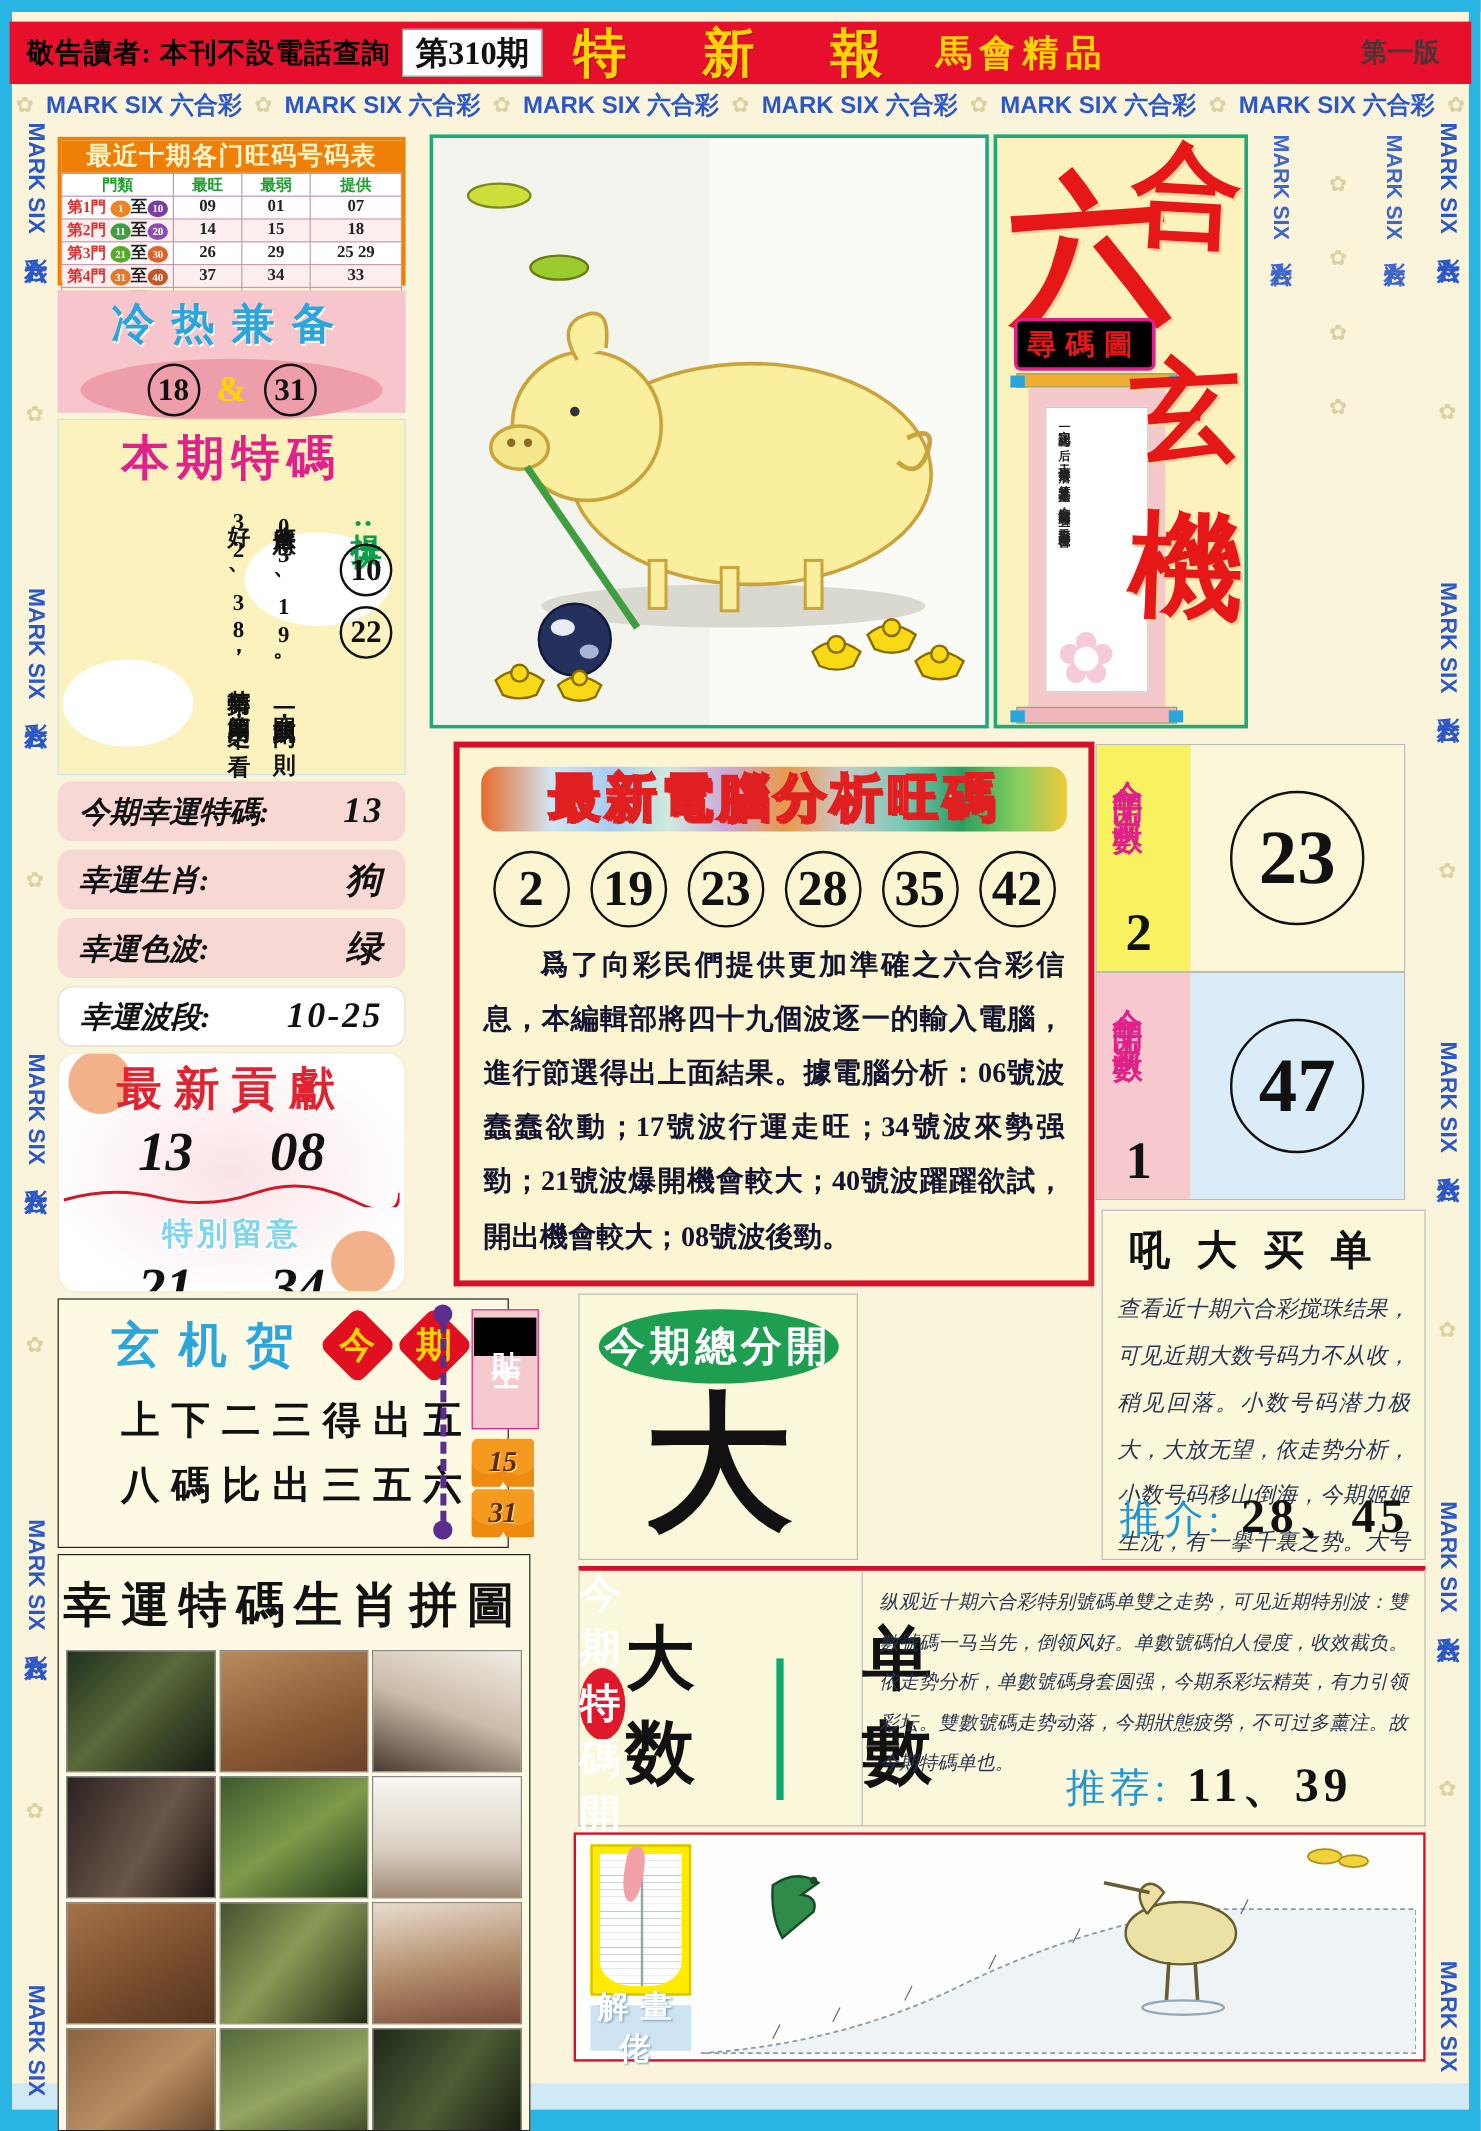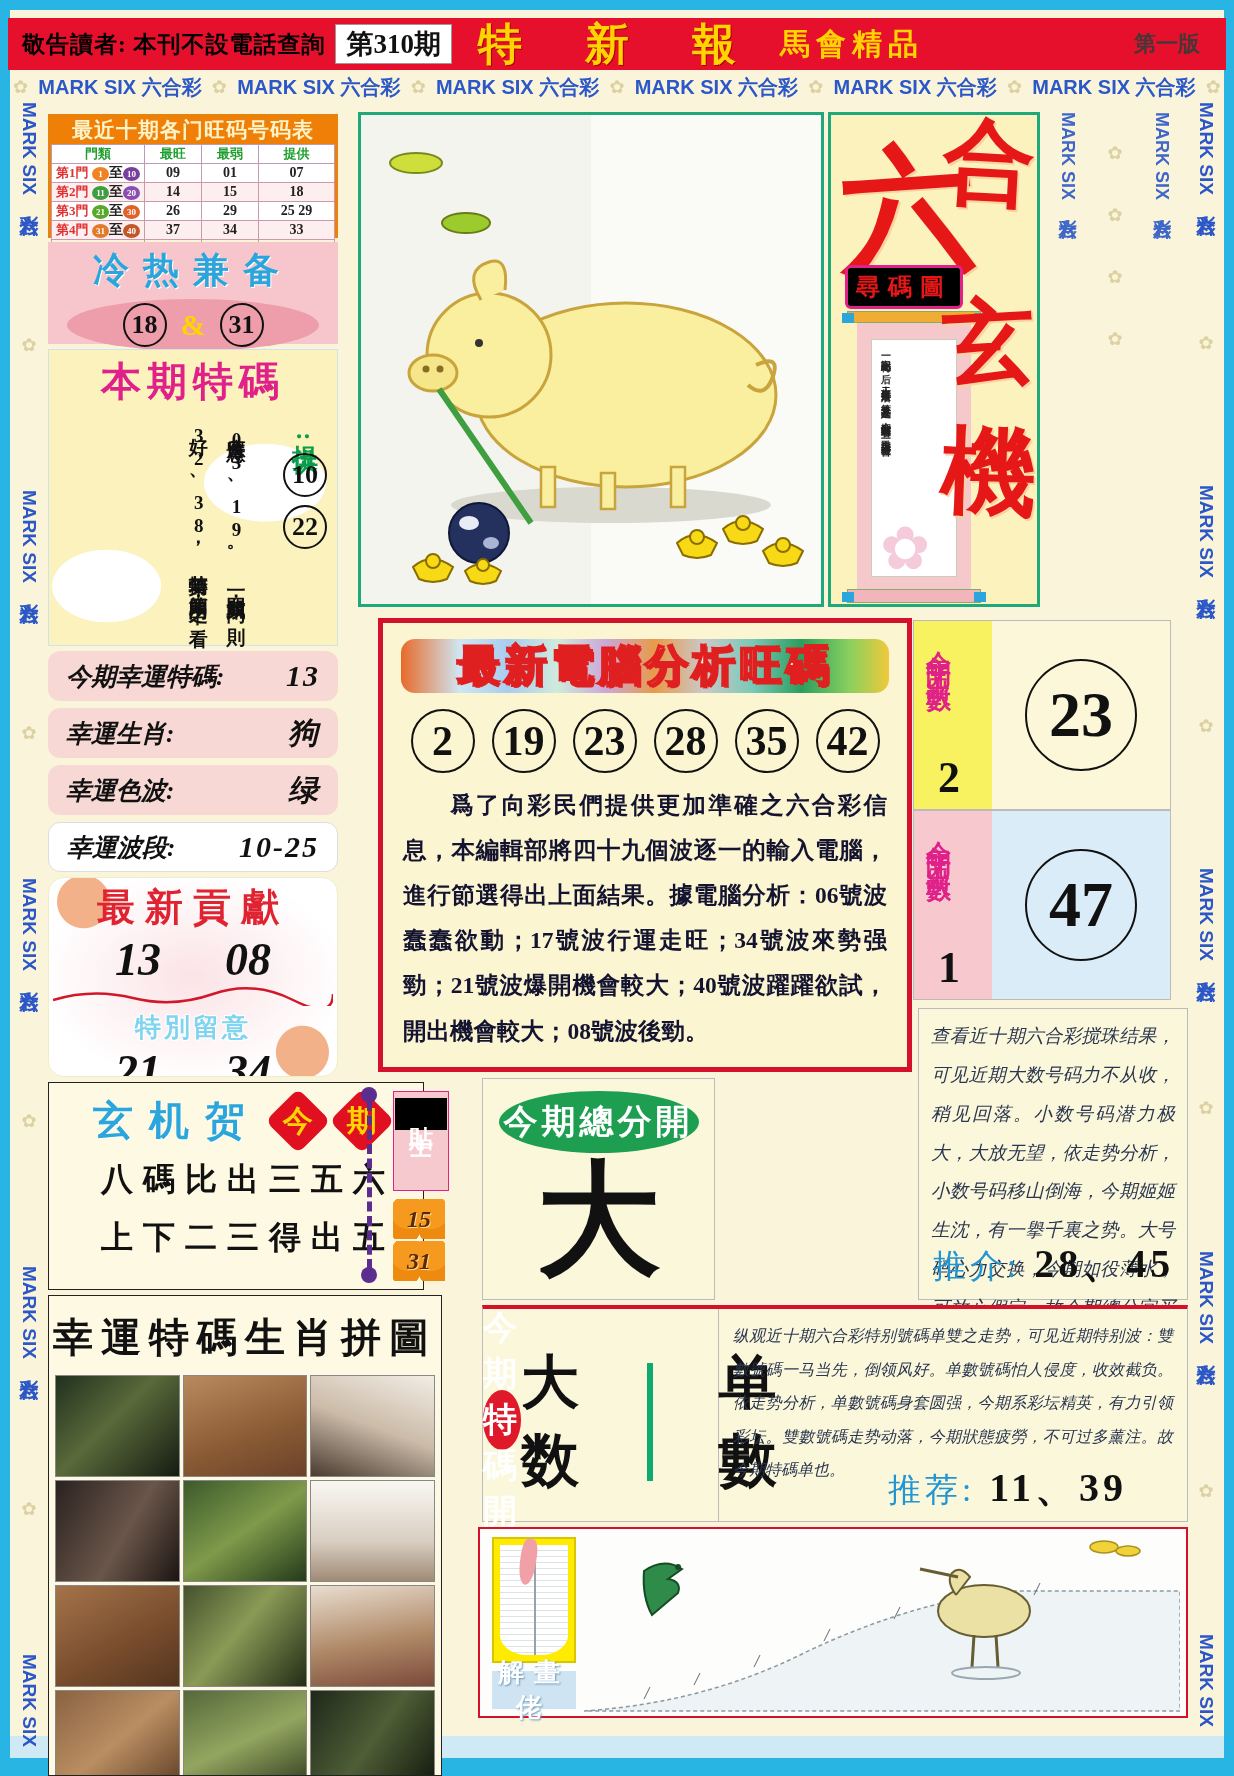--- a/index.html
+++ b/index.html
@@ -131,21 +131,21 @@
   
   .textbox{border:1px solid #bbb;background:#fbf7da;box-sizing:border-box;}
   .bb-title{font-size:34px;font-weight:bold;color:#111;letter-spacing:22px;text-align:center;padding-top:10px;}
   .script{font-style:italic;color:#2a3550;line-height:2.1;text-align:justify;}
   .rec{display:flex;align-items:baseline;gap:14px;}
   .reclb{color:#2196d3;font-size:33px;font-weight:normal;letter-spacing:4px;}
   .recn{color:#111;font-size:40px;font-weight:bold;letter-spacing:4px;}
   .gov{border-radius:50%;display:flex;align-items:center;justify-content:center;color:#fff;font-size:34px;font-weight:bold;letter-spacing:4px;}
   .bigchar{font-size:124px;font-weight:bold;color:#111;text-align:center;line-height:1.1;}
   .so-left{display:flex;flex-direction:row;align-items:center;border-right:1px solid #bbb;box-sizing:border-box;}
-  .so-nums{display:flex;align-items:center;margin-top:14px;gap:44px;}
+  .so-nums{display:flex;align-items:flex-end;margin-top:14px;gap:44px;}
   .so-num{font-size:58px;font-weight:bold;color:#111;}
   .greenbar{width:10px;height:118px;background:#0faa70;margin:0 22px;}
   .redtop{border-top:4px solid #d5102a;}
   
   .cartoon{border:2px solid #d5102a;background:#fdfdfb;box-sizing:border-box;}
   .book{position:absolute;background:#ffeb00;border:2px solid #d8c400;box-sizing:border-box;padding:6px;}
   .pages{width:100%;height:100%;background:repeating-linear-gradient(#fff,#fff 5px,#bcc6cc 6px);position:relative;border-radius:0 0 40% 40%/0 0 18% 18%;}
   .spine{position:absolute;left:50%;top:0;bottom:0;width:2px;background:#98a2a8;}
   .hand{position:absolute;left:30%;top:-6px;width:16px;height:46px;background:#f2a0a8;border-radius:40% 40% 60% 60%;transform:rotate(8deg);}
   .caption{position:absolute;background:#cfe4f2;color:#fff;font-size:26px;font-weight:bold;letter-spacing:10px;text-align:center;text-shadow:1px 1px 2px #6a9ab8;display:flex;align-items:center;justify-content:center;}
@@ -328,22 +328,22 @@
   <div class="abs xuanji" style="left:48px;top:1082px;width:376px;height:208px;">
     <div class="xj-title">
       <span class="xj-blue">玄机贺</span>
       <span class="diamond">
           <span>今</span>
         </span>
       <span class="diamond">
           <span>期</span>
         </span>
     </div>
+    <div class="xj-line" style="margin-top:14px;">上下二三得出五</div>
     <div class="xj-line" style="margin-top:10px;">八碼比出三五六</div>
-    <div class="xj-line" style="margin-top:14px;">上下二三得出五</div>
     <div class="dash" style="left:318px;top:18px;height:168px;"></div>
     <div class="tippanel abs" style="left:344px;top:8px;width:56px;height:100px;">
       <span class="tipblack">貼士</span>
     </div>
     <div class="bfly" style="left:344px;top:116px;">
         <span>15</span>
       </div>
     <div class="bfly" style="left:344px;top:158px;">
         <span>31</span>
       </div>
@@ -468,20 +468,21 @@
         <span>出次數</span>
       </div>
       <span class="cnt">1</span>
     </div>
     <div class="rcell" style="background:#d9ecf7;">
       <span class="circ hugec">47</span>
     </div>
   </div>
 
   <div class="abs textbox" style="left:918px;top:1008px;width:270px;height:292px;">
+    <div class="bb-title">吼大买单</div>
     <div class="script" style="margin:8px 12px 0;font-size:18.5px;">查看近十期六合彩搅珠结果，可见近期大数号码力不从收，稍见回落。小数号码潜力极大，大放无望，依走势分析，小数号码移山倒海，今期姬姬生沈，有一擧千裏之势。大号码心力交换，今期如役薄水，可放心假定。故今期總分宜买大也。</div>
     <div class="rec" style="position:absolute;left:14px;bottom:8px;">
       <span class="reclb">推介:</span>
       <span class="recn">28、45</span>
     </div>
   </div>
 
   <div class="abs textbox" style="left:482px;top:1078px;width:233px;height:222px;">
     <div class="gov" style="background:#1e9e50;width:200px;height:62px;margin:12px auto 0;">今期總分開</div>
     <div class="bigchar">大</div>

